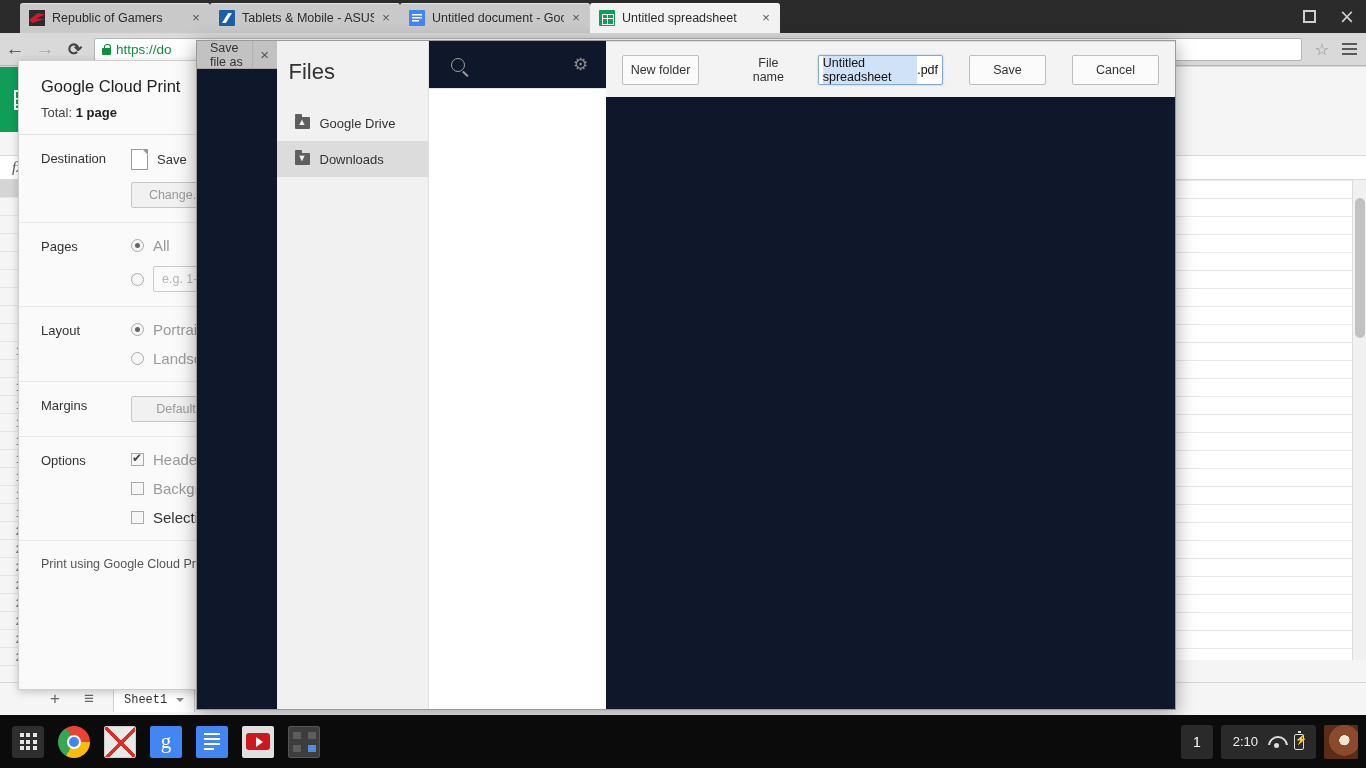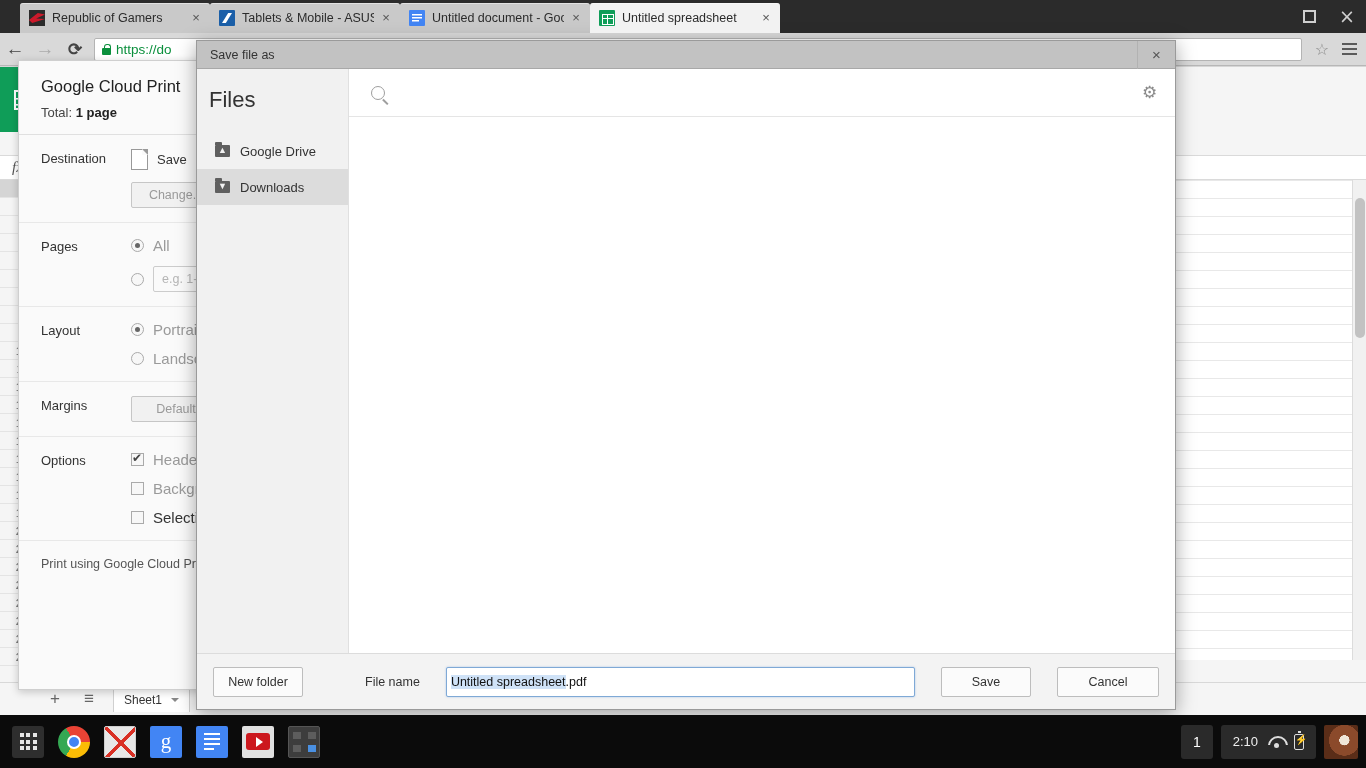--- a/index.html
+++ b/index.html
@@ -140,21 +140,21 @@
     background-size: 100% 18px; }
   .sheettabs {
     position: absolute; left: 0; bottom: 0; width: 1366px; height: 33px;
     background: #f5f5f5; border-top: 1px solid #d8d8d8;
     display: flex; align-items: center; padding-left: 45px; gap: 14px;
   }
   .stbtn { font-size: 17px; color: #666; width: 20px; text-align: center; }
   .sheettab {
     background: #fff; border: 1px solid #d0d0d0; border-bottom: none;
     padding: 5px 10px; font-size: 12px; color: #333;
-    display: flex; align-items: center; gap: 9px; height: 26px;
+    display: flex; align-items: center; gap: 9px; height: 26px; font-family: Liberation Mono, monospace;
   }
   .caret { width: 0;height:0;border-left:4px solid transparent;border-right:4px solid transparent;border-top:4px solid #888; }
 
   
   .vscroll { position: absolute; right: 0; top: 113px; width: 14px; height: 480px; background: #f1f1f1; border-left: 1px solid #dcdcdc;}
   .vthumb { position: absolute; left: 2px; top: 18px; width: 10px; height: 140px; background: #c2c2c2; border-radius: 5px; }
 
   
   .printpanel {
     position: absolute; left: 18px; top: 60px; width: 330px; height: 630px;
@@ -189,23 +189,23 @@
   .pp-opt-label.dark { color: #333; }
   .pp-input {
     border: 1px solid #ccc; background: #fafafa; border-radius: 2px;
     padding: 5px 8px; font-size: 12.5px; color: #b5b5b5; width: 130px;
   }
   .pp-footer { padding: 16px 22px; font-size: 12.5px; color: #555; }
 
   
   .savedlg {
     position: absolute; left: 196px; top: 40px; width: 980px; height: 670px;
-    background: #ffffff; border: 1px solid #9a9a9a;
+    background: #0f172a; border: 1px solid #9a9a9a;
     box-shadow: 0 4px 18px rgba(0,0,0,.35);
-    display: flex; flex-direction: column;
+    display: flex; flex-direction: row;
   }
   .dlg-titlebar {
     height: 28px; background: #c2c2c2; border-bottom: 1px solid #a8a8a8;
     display: flex; align-items: center; flex: 0 0 28px;
   }
   .dlg-title { font-size: 12.5px; color: #333; padding-left: 13px; flex: 1 1 auto; }
   .dlg-close { width: 38px; height: 28px; display: flex; align-items: center; justify-content: center;
     color: #555; font-size: 15px; border-left: 1px solid #b2b2b2; }
   .dlg-main { flex: 1 1 auto; display: flex; min-height: 0; }
   .dlg-side { width: 152px; flex: 0 0 152px; background: #f1f1f1; border-right: 1px solid #e0e0e0; }
@@ -228,21 +228,21 @@
     height: 56px; flex: 0 0 56px; background: #f3f3f3; border-top: 1px solid #dcdcdc;
     display: flex; align-items: center; padding: 0 16px; gap: 26px;
   }
   .btn-dlg {
     background: #fbfbfb; border: 1px solid #bdbdbd; border-radius: 2px;
     padding: 7px 0; font-size: 12.5px; color: #333; text-align: center;
   }
   .btn-newfolder { width: 90px; }
   .btn-save { width: 90px; }
   .btn-cancel { width: 102px; }
-  .fn-label { font-size: 12.5px; color: #333; margin-left: 36px; }
+  .fn-label { font-size: 12.5px; color: #333; margin-left: 20px; text-align: center; }
   .fn-input {
     flex: 1 1 auto; height: 30px; background: #fff;
     border: 1px solid #7fa9d6; border-radius: 2px;
     display: flex; align-items: center; padding: 0 4px; font-size: 12.5px; color: #111;
     box-shadow: 0 0 2px rgba(90,150,220,.5);
   }
   .fn-sel { background: #cfe2f7; }
 
   
   .shelf { position: absolute; left: 0; bottom: 0; width: 1366px; height: 53px; background: #0b0b0b; }

